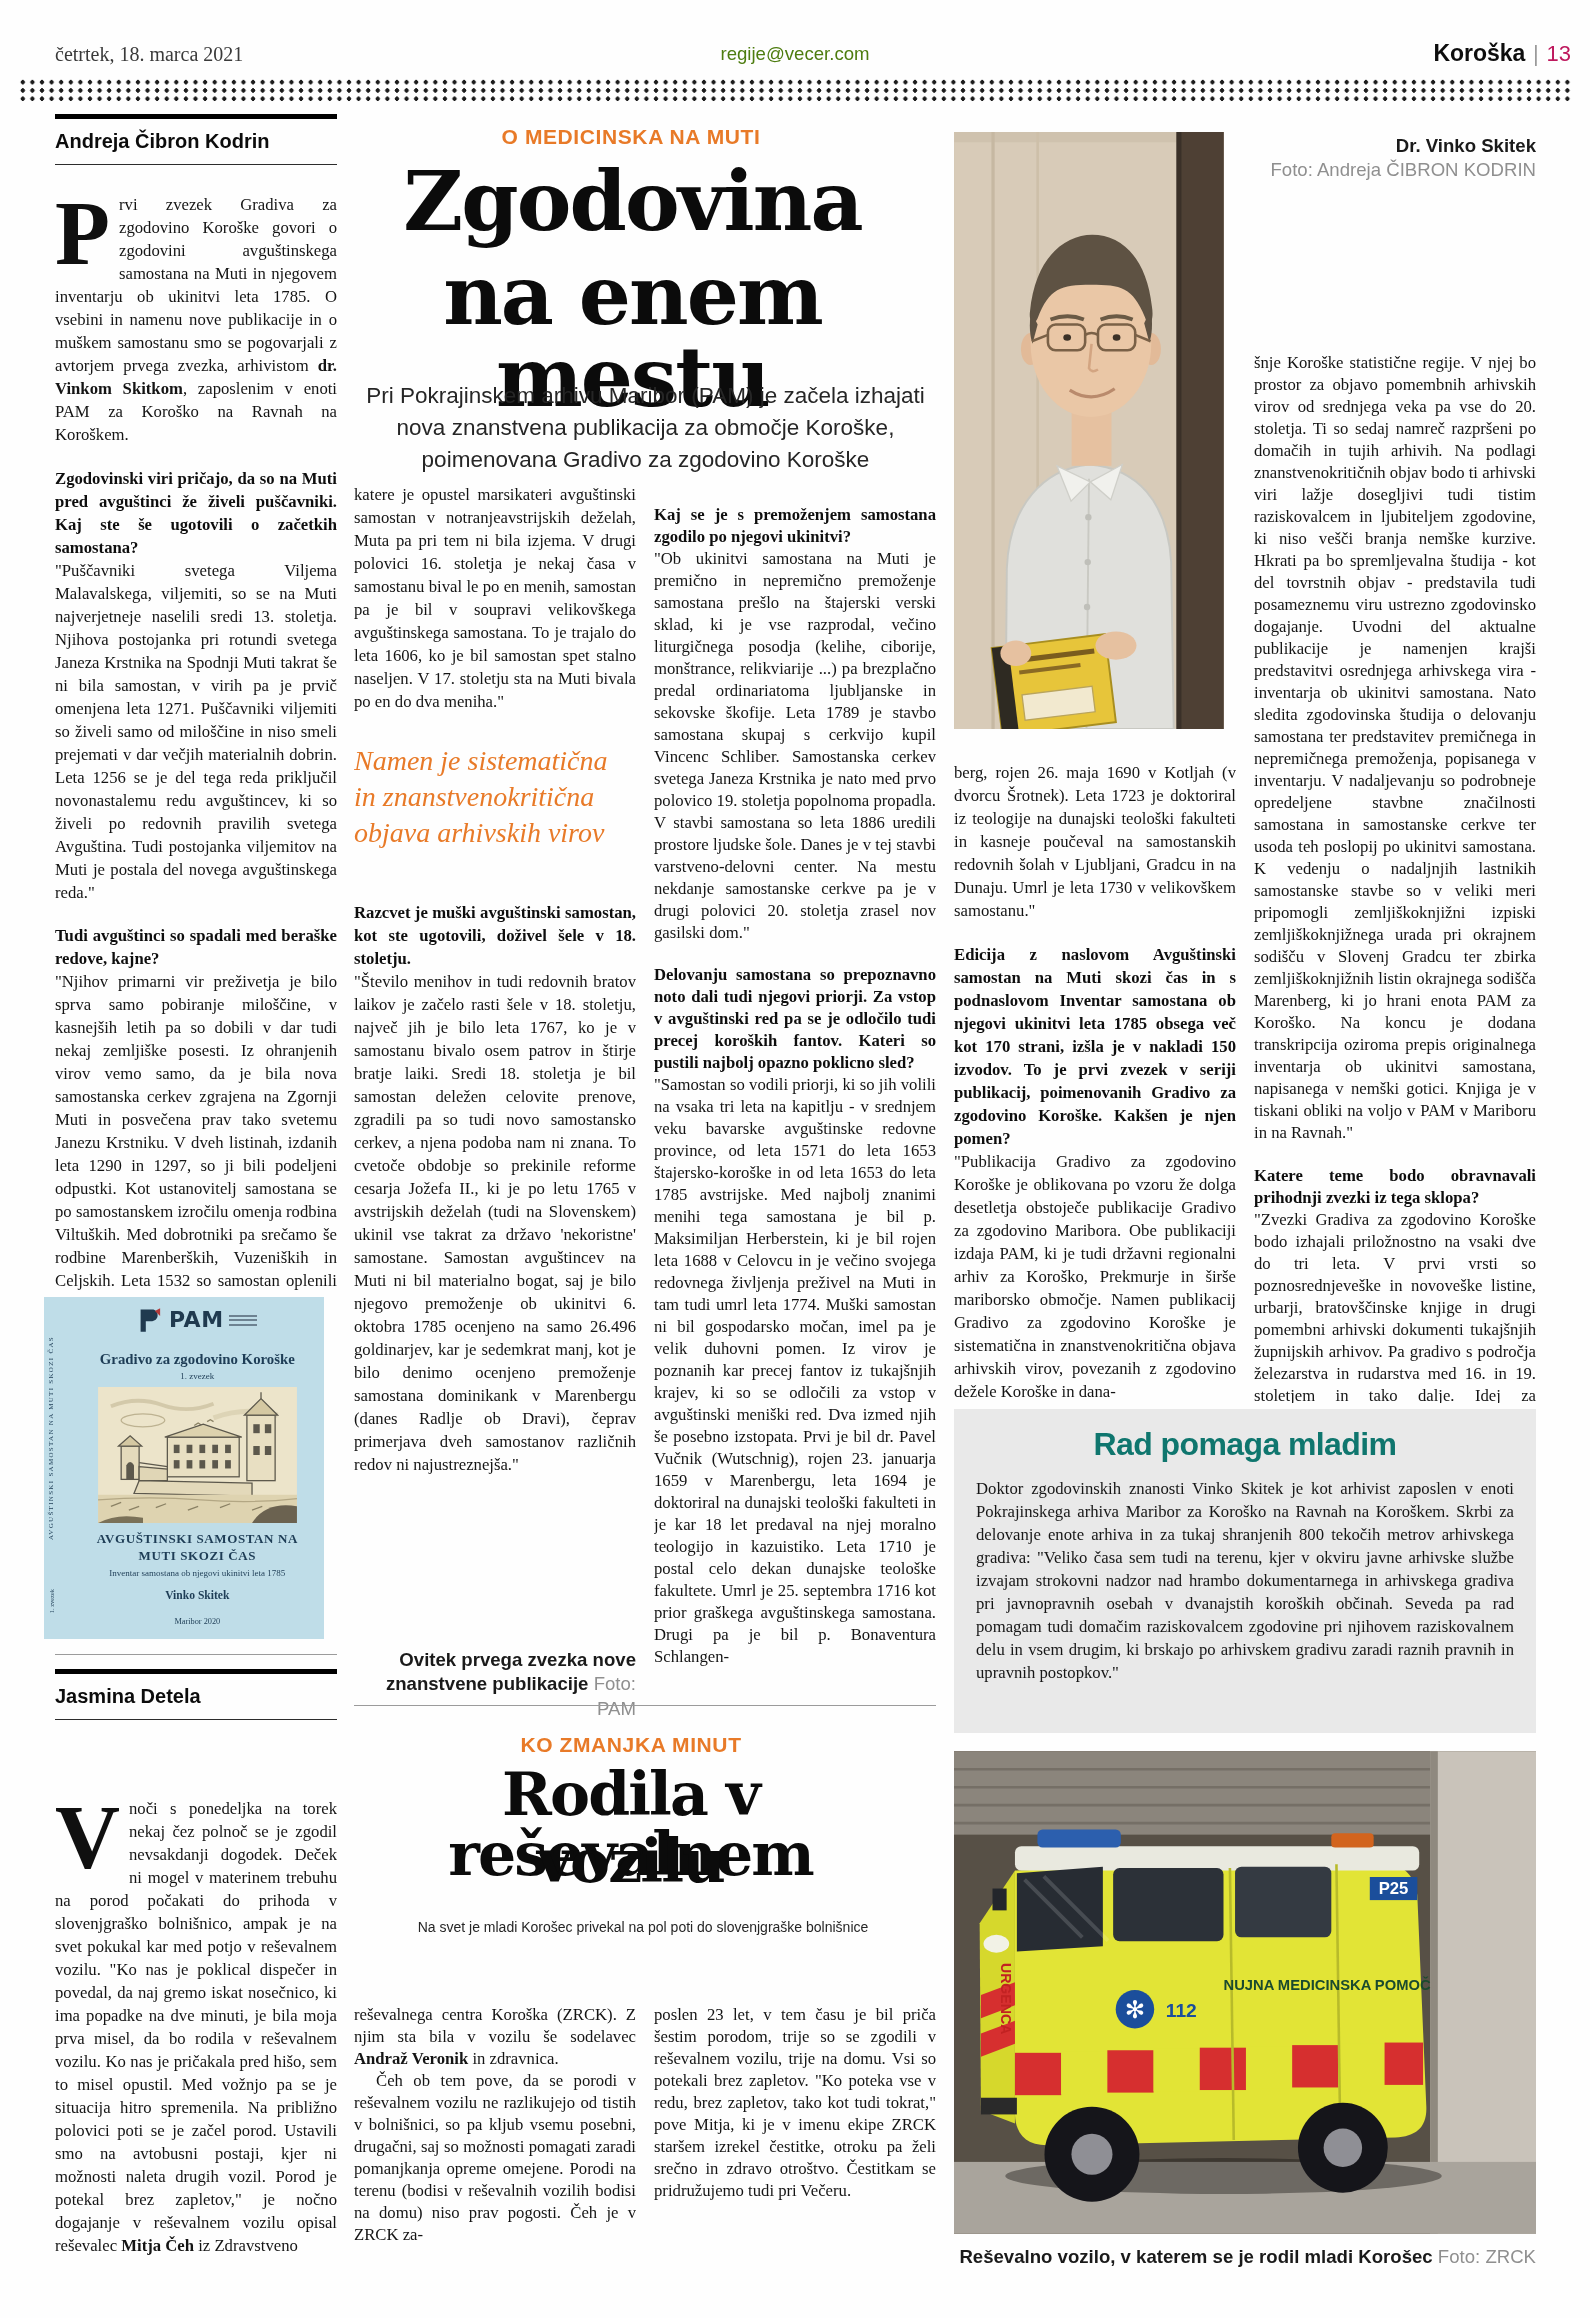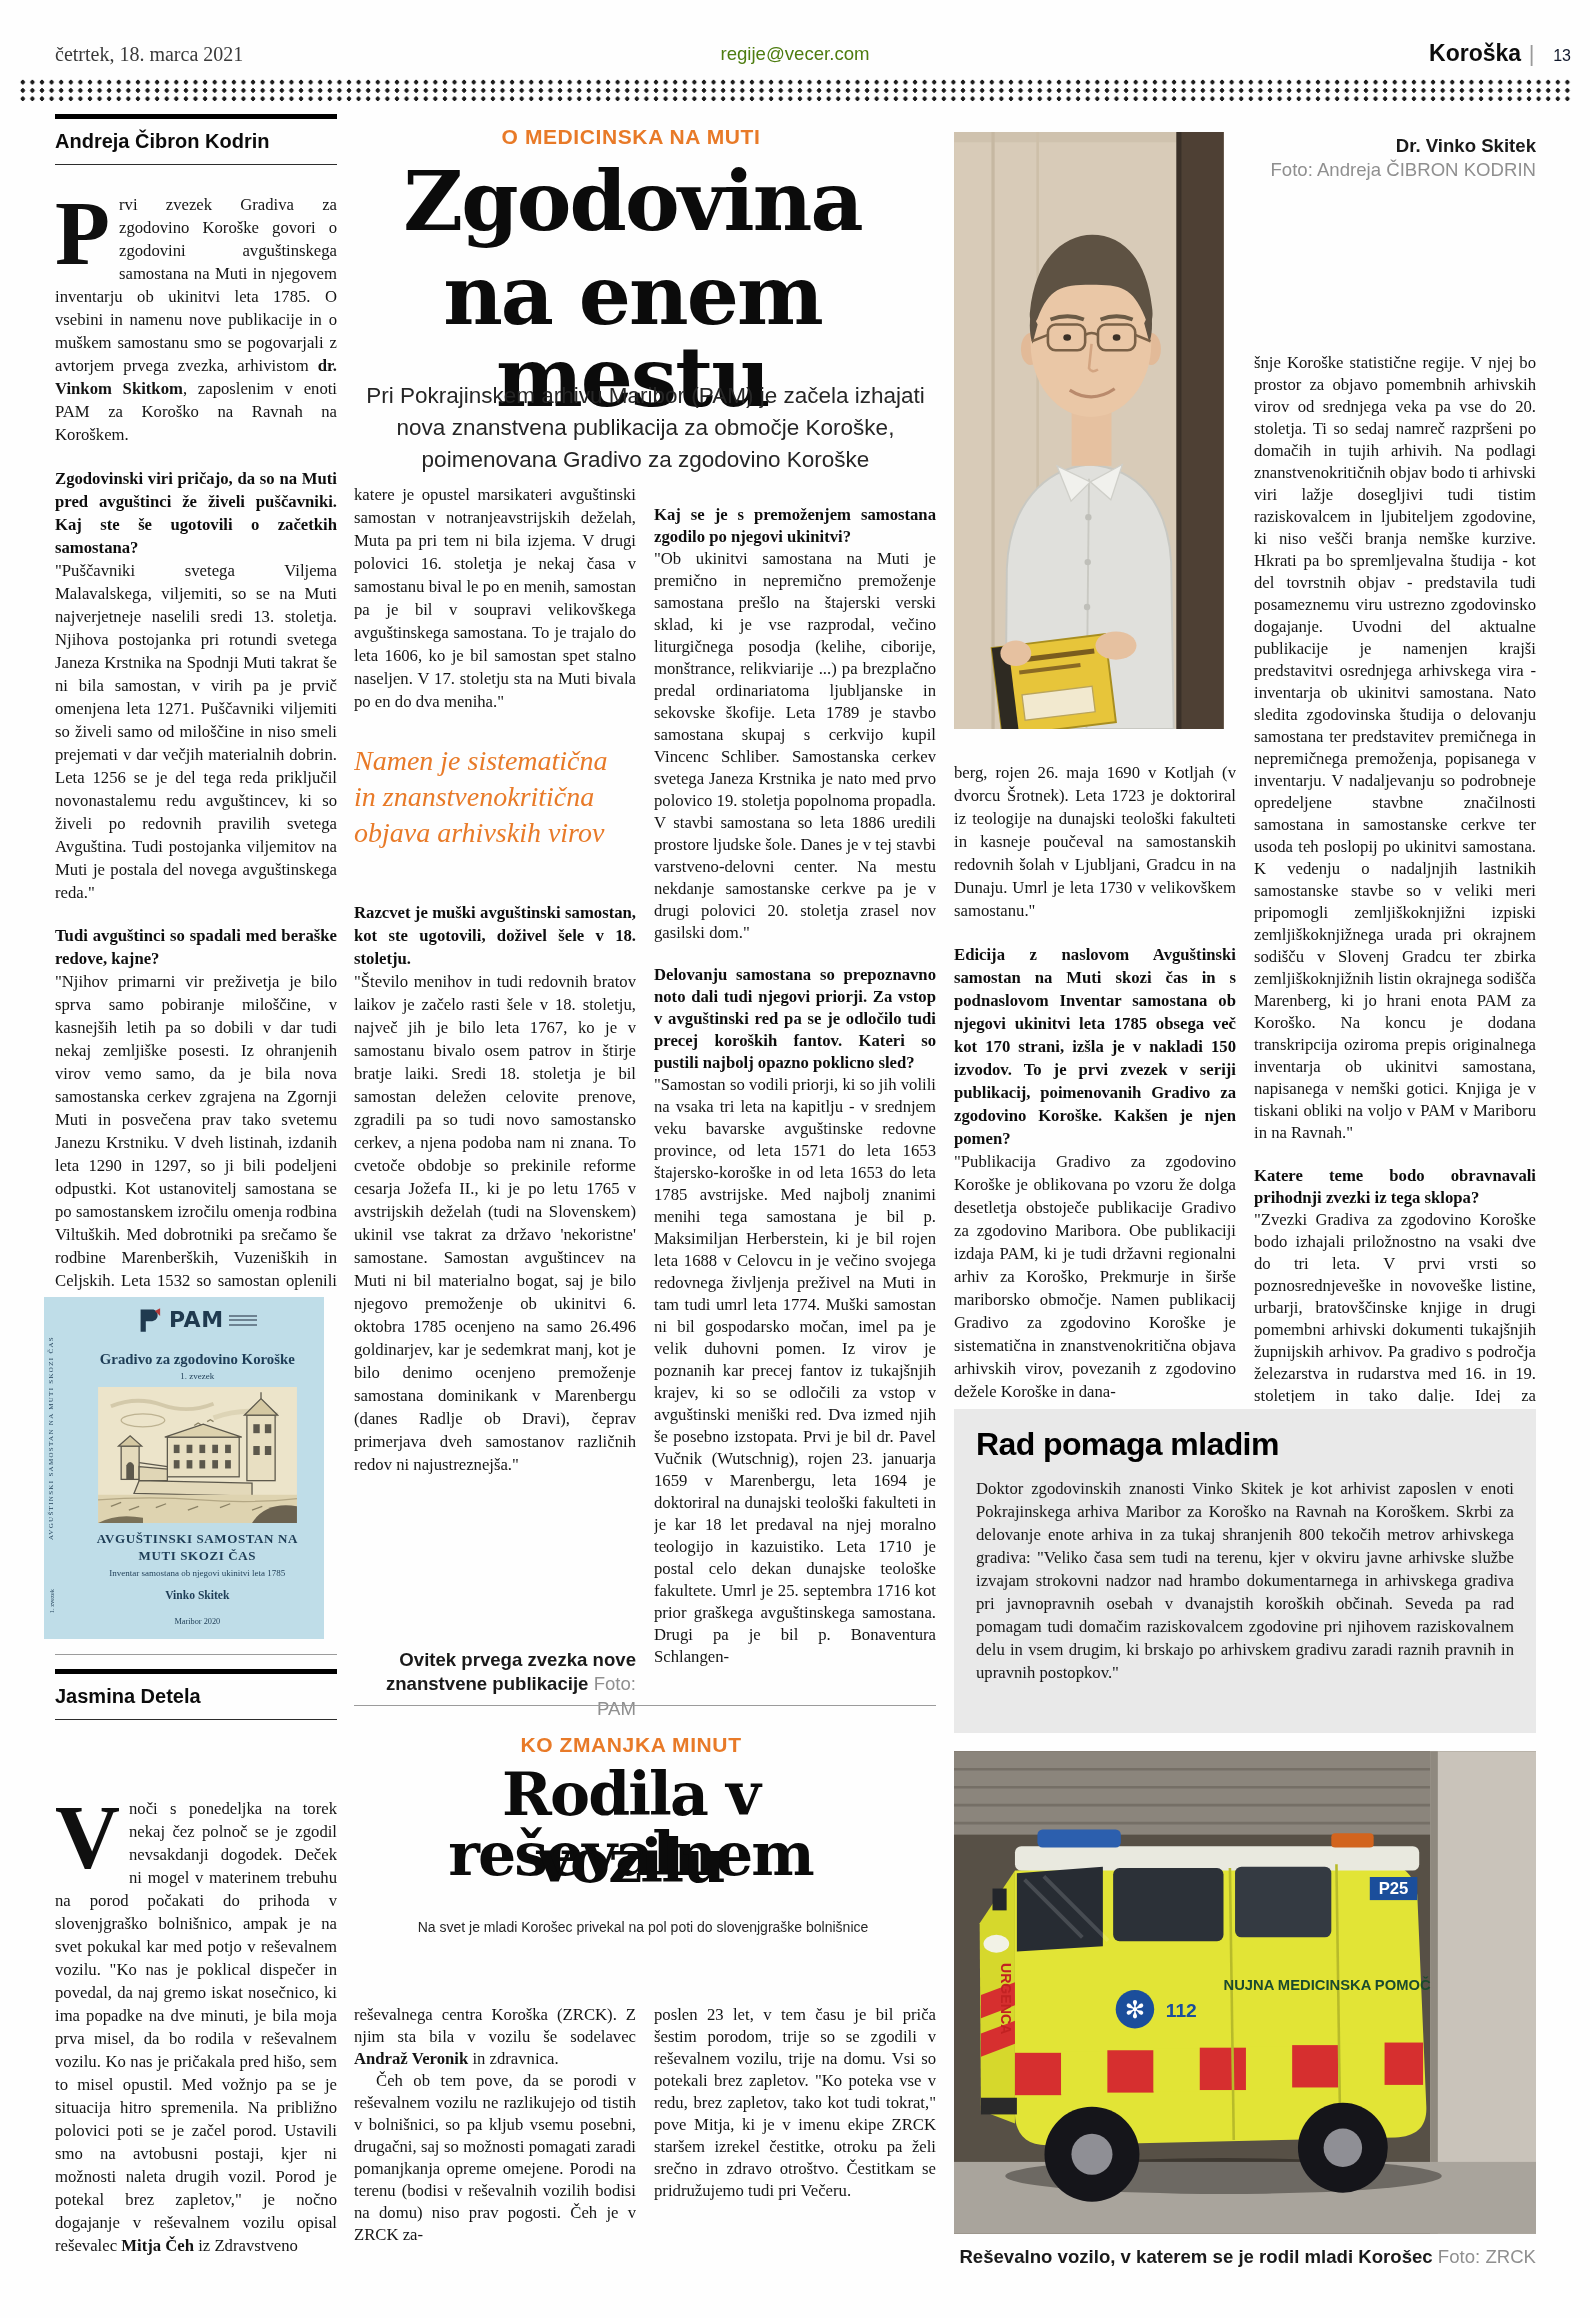--- a/index.html
+++ b/index.html
@@ -5,21 +5,21 @@
   html,body{margin:0;padding:0;background:#ffffff;}
   #page{position:relative;width:1590px;height:2319px;background:#fefefe;overflow:hidden;
         font-family:"Liberation Serif",serif;color:#161616;}
 
   
   .hdr-date{position:absolute;left:55px;top:44px;font:400 20px/1 "Liberation Serif",serif;color:#3a3a3a;}
   .hdr-mail{position:absolute;left:0;right:0;top:45px;text-align:center;font:400 18.6px/1 "Liberation Sans",sans-serif;color:#4d7c0f;}
   .hdr-right{position:absolute;right:19px;top:40px;font-family:"Liberation Sans",sans-serif;}
   .hdr-section{font-weight:700;font-size:23px;color:#0d0d0d;}
   .hdr-sep{font-weight:300;font-size:22px;color:#9a9a9a;padding:0 7.7px;}
-  .hdr-num{font-weight:400;font-size:16px;color:#0f172a;margin-left:11px;}
+  .hdr-num{font-weight:400;font-size:22px;color:#be185d;}
   .dots{position:absolute;left:18px;right:18px;top:78px;height:24.4px;
         background-image:radial-gradient(#1c1c1c 2.2px, transparent 2.5px);
         background-size:9.6px 8.3px;}
 
   
   .byline{position:absolute;width:282px;}
   .byline .bar{height:5.1px;background:#000;}
   .byline .nm{font:700 20px/1 "Liberation Sans",sans-serif;color:#0c0c0c;padding:11.6px 0 13px;}
   .byline .rl{height:1.3px;background:#2c2c2c;}
 
@@ -47,21 +47,21 @@
   .cap{font:700 18.6px/24.4px "Liberation Sans",sans-serif;color:#1a1a1a;text-align:right;}
   .cap .credit{font-weight:400;color:#8f8f8f;}
 
   
   .photo{position:absolute;overflow:hidden;background:#cfc5b4;}
   .photo svg{display:block;}
 
   
   .infobox{position:absolute;left:954px;top:1409px;width:582px;height:324px;box-sizing:border-box;
            background:#e9e9e9;padding:19px 22px;overflow:hidden;}
-  .infobox h2{margin:0 0 16.7px;font:800 32px/1 "Liberation Sans",sans-serif;color:#000000;letter-spacing:-0.6px;}
+  .infobox h2{margin:0 0 16.7px;font:800 32px/1 "Liberation Sans",sans-serif;color:#0f766e;letter-spacing:-0.6px;text-align:center;}
   .infobox .txt{font:16.7px/23px "Liberation Serif",serif;text-align:justify;color:#161616;}
 
   
   .rule-light{position:absolute;height:1.3px;background:#9b9b9b;}
 
   
   .cover{position:absolute;left:44px;top:1297px;width:280px;height:342px;background:#bfdde8;overflow:hidden;}
   .cover .inner{position:absolute;left:33px;right:6.4px;top:0;bottom:0;text-align:center;}
   .cover .pamlogo{margin-top:10.3px;display:flex;align-items:center;justify-content:center;gap:5.1px;}
   .cover .pamtxt{font:700 22px/1 "DejaVu Sans",sans-serif;color:#203a4f;letter-spacing:0.6px;}

